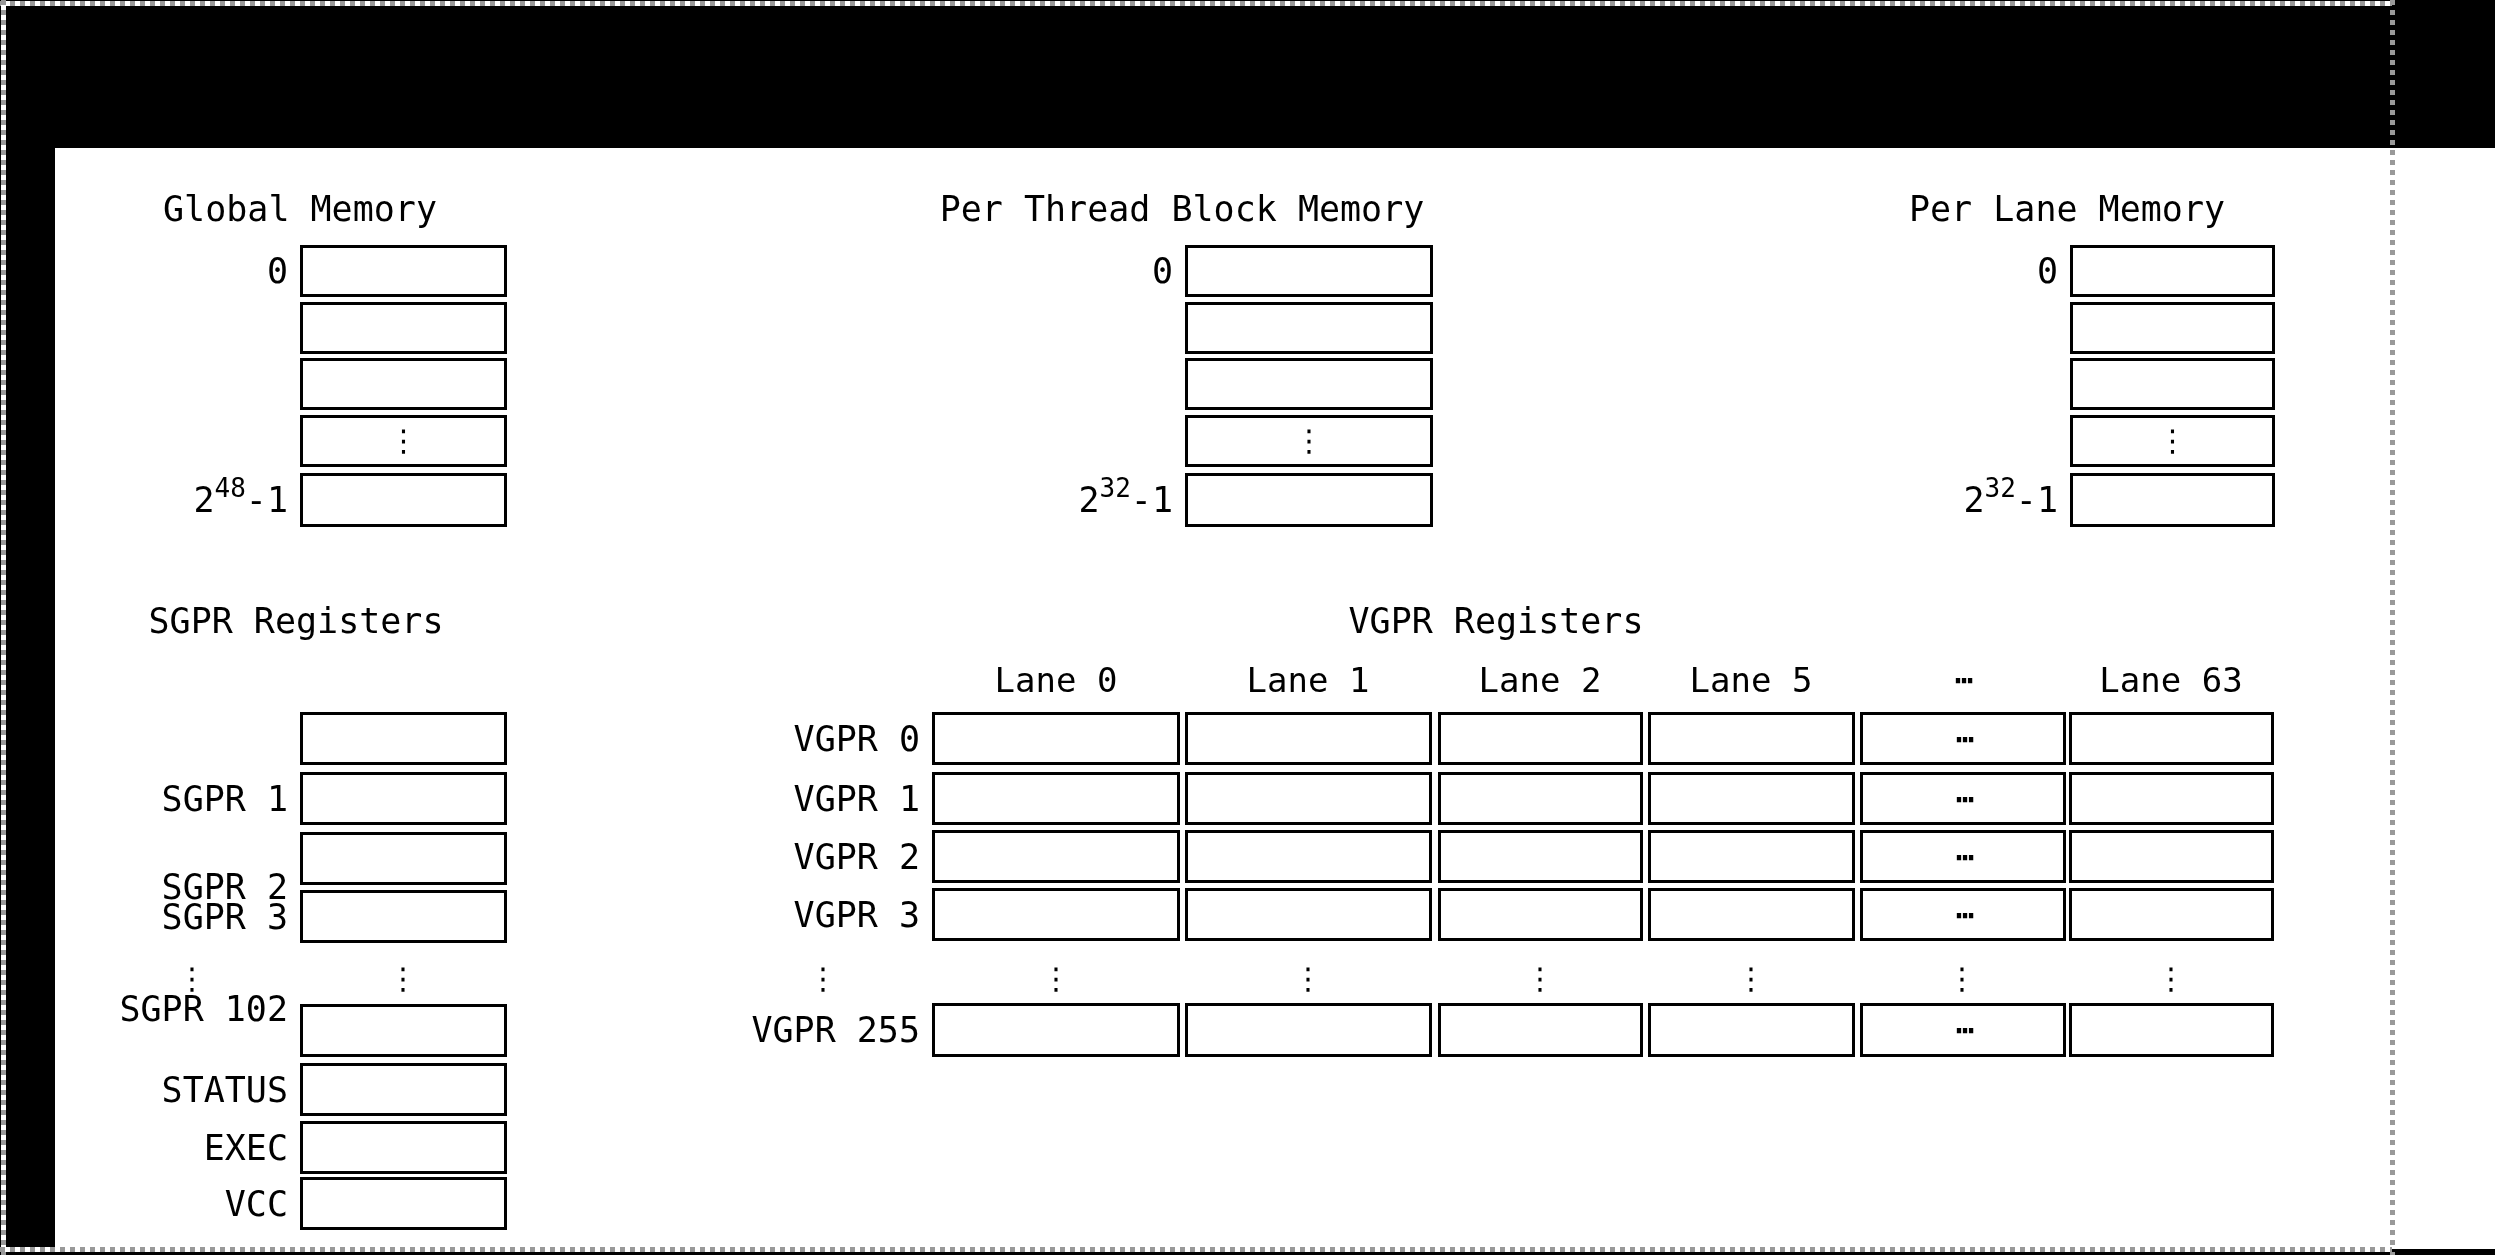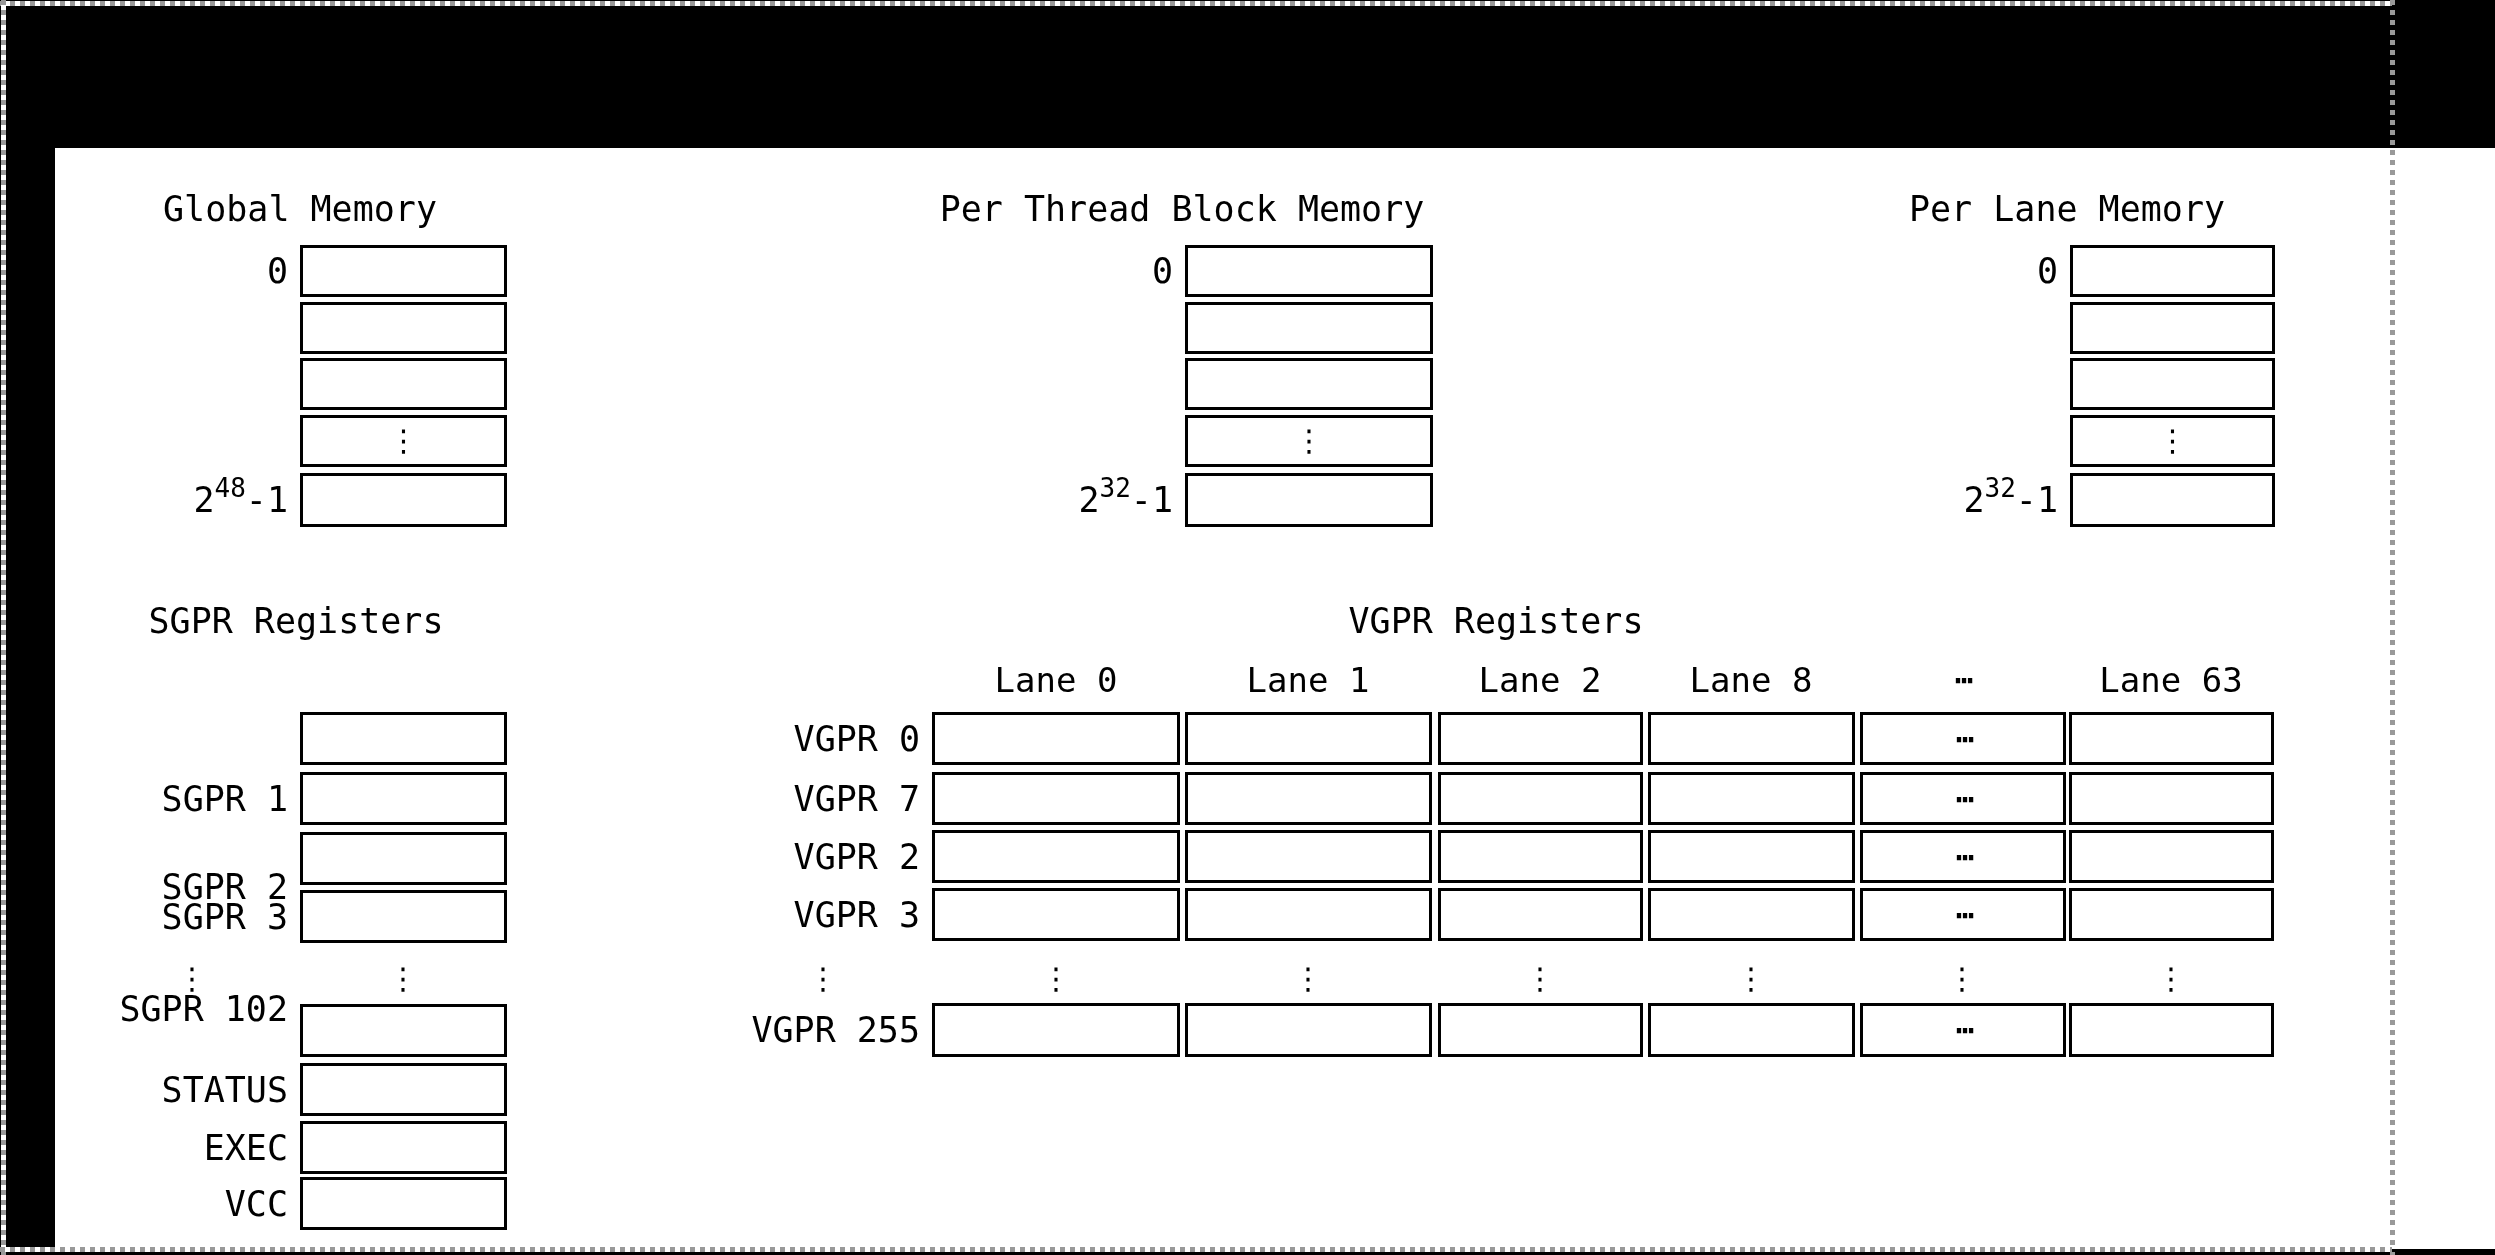--- a/index.html
+++ b/index.html
@@ -83,35 +83,35 @@
   <div class="lbl" style="left:18px;top:1121px;width:270px;height:53px;text-align:right;">EXEC</div>
   <div class="box" style="left:300px;top:1121px;width:207px;height:53px;"></div>
   <div class="lbl" style="left:18px;top:1177px;width:270px;height:53px;">VCC</div>
   <div class="box" style="left:300px;top:1177px;width:207px;height:53px;"></div>
 
   <div class="title" style="left:1246px;top:598px;width:500px;">VGPR Registers</div>
 
   <div class="hdr" style="left:936px;top:661px;width:240px;height:38px;">Lane 0</div>
   <div class="hdr" style="left:1188px;top:661px;width:240px;height:38px;">Lane 1</div>
   <div class="hdr" style="left:1420px;top:661px;width:240px;height:38px;">Lane 2</div>
-  <div class="hdr" style="left:1631px;top:661px;width:240px;height:38px;">Lane 8</div>
+  <div class="hdr" style="left:1631px;top:661px;width:240px;height:38px;">Lane 5</div>
   <div class="hdr hd" style="left:1842px;top:661px;width:240px;height:38px;">⋯</div>
   <div class="hdr" style="left:2051px;top:661px;width:240px;height:38px;">Lane 63</div>
 
   <div class="lbl" style="left:650px;top:712px;width:270px;height:53px;">VGPR 0</div>
   <div class="box" style="left:932px;top:712px;width:248px;height:53px;"></div>
   <div class="box" style="left:1185px;top:712px;width:247px;height:53px;"></div>
   <div class="box" style="left:1438px;top:712px;width:205px;height:53px;"></div>
   <div class="box" style="left:1648px;top:712px;width:207px;height:53px;"></div>
   <div class="box" style="left:1860px;top:712px;width:206px;height:53px;">
     <span class="hd">⋯</span>
     </div>
   <div class="box" style="left:2069px;top:712px;width:205px;height:53px;"></div>
 
-  <div class="lbl" style="left:650px;top:772px;width:270px;height:53px;">VGPR 7</div>
+  <div class="lbl" style="left:650px;top:772px;width:270px;height:53px;">VGPR 1</div>
   <div class="box" style="left:932px;top:772px;width:248px;height:53px;"></div>
   <div class="box" style="left:1185px;top:772px;width:247px;height:53px;"></div>
   <div class="box" style="left:1438px;top:772px;width:205px;height:53px;"></div>
   <div class="box" style="left:1648px;top:772px;width:207px;height:53px;"></div>
   <div class="box" style="left:1860px;top:772px;width:206px;height:53px;">
     <span class="hd">⋯</span>
     </div>
   <div class="box" style="left:2069px;top:772px;width:205px;height:53px;"></div>
 
   <div class="lbl" style="left:650px;top:830px;width:270px;height:53px;">VGPR 2</div>

